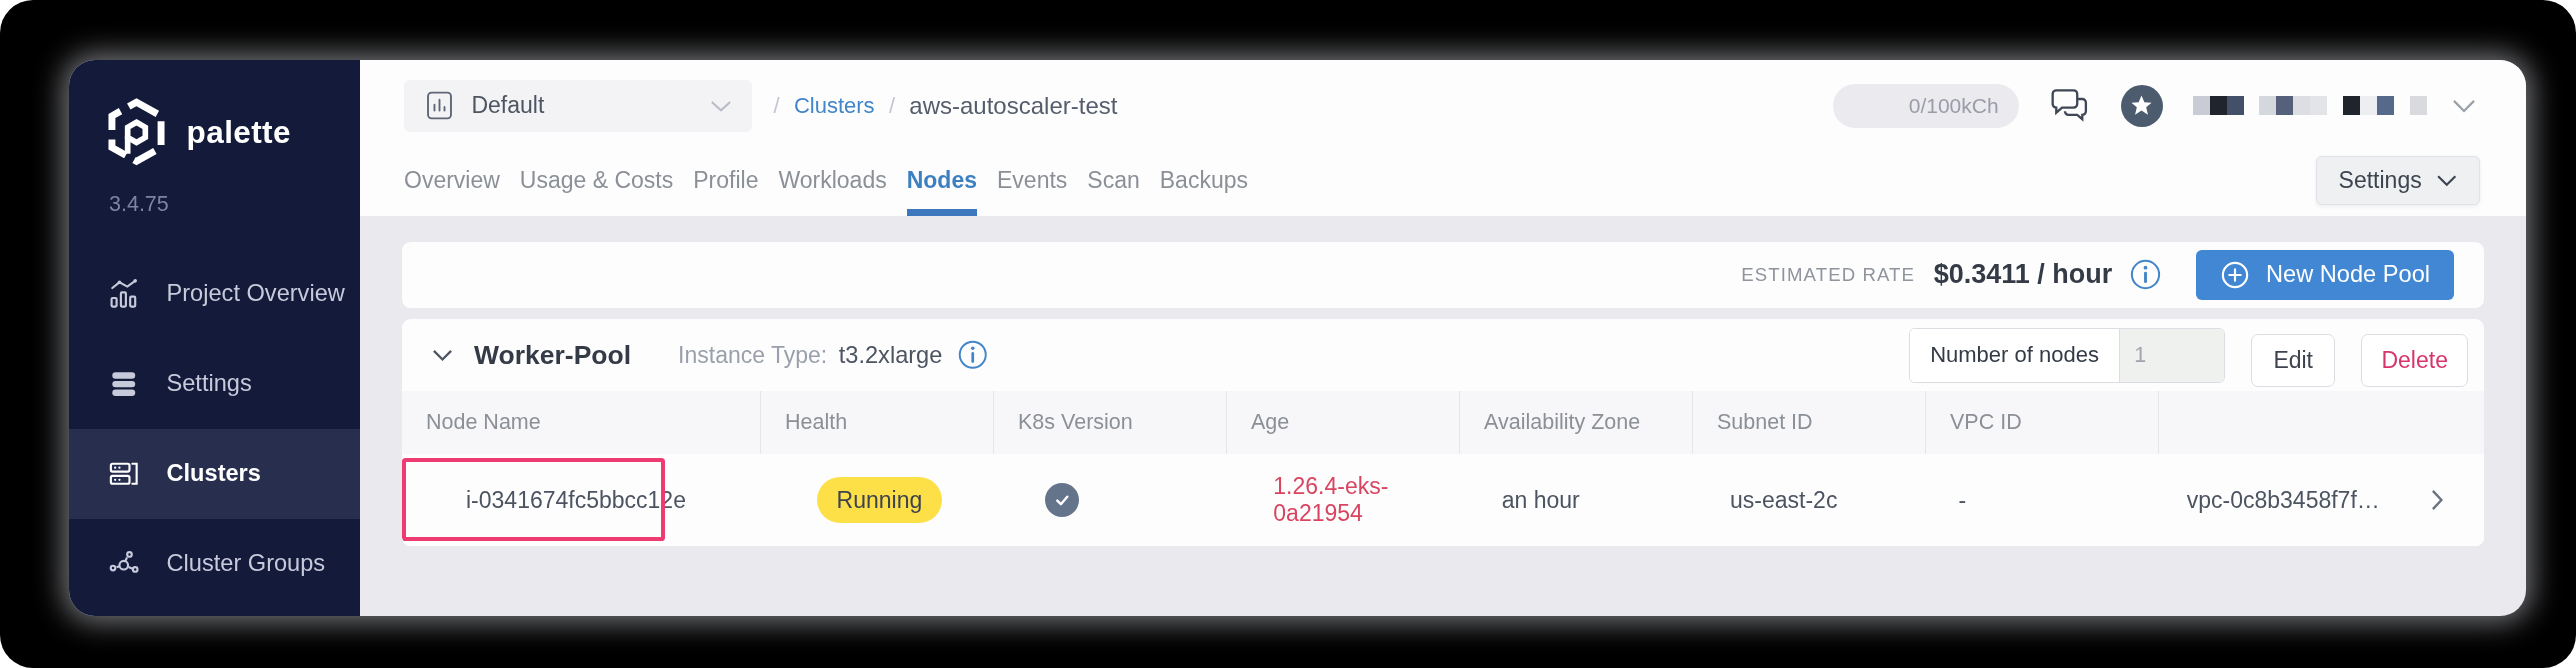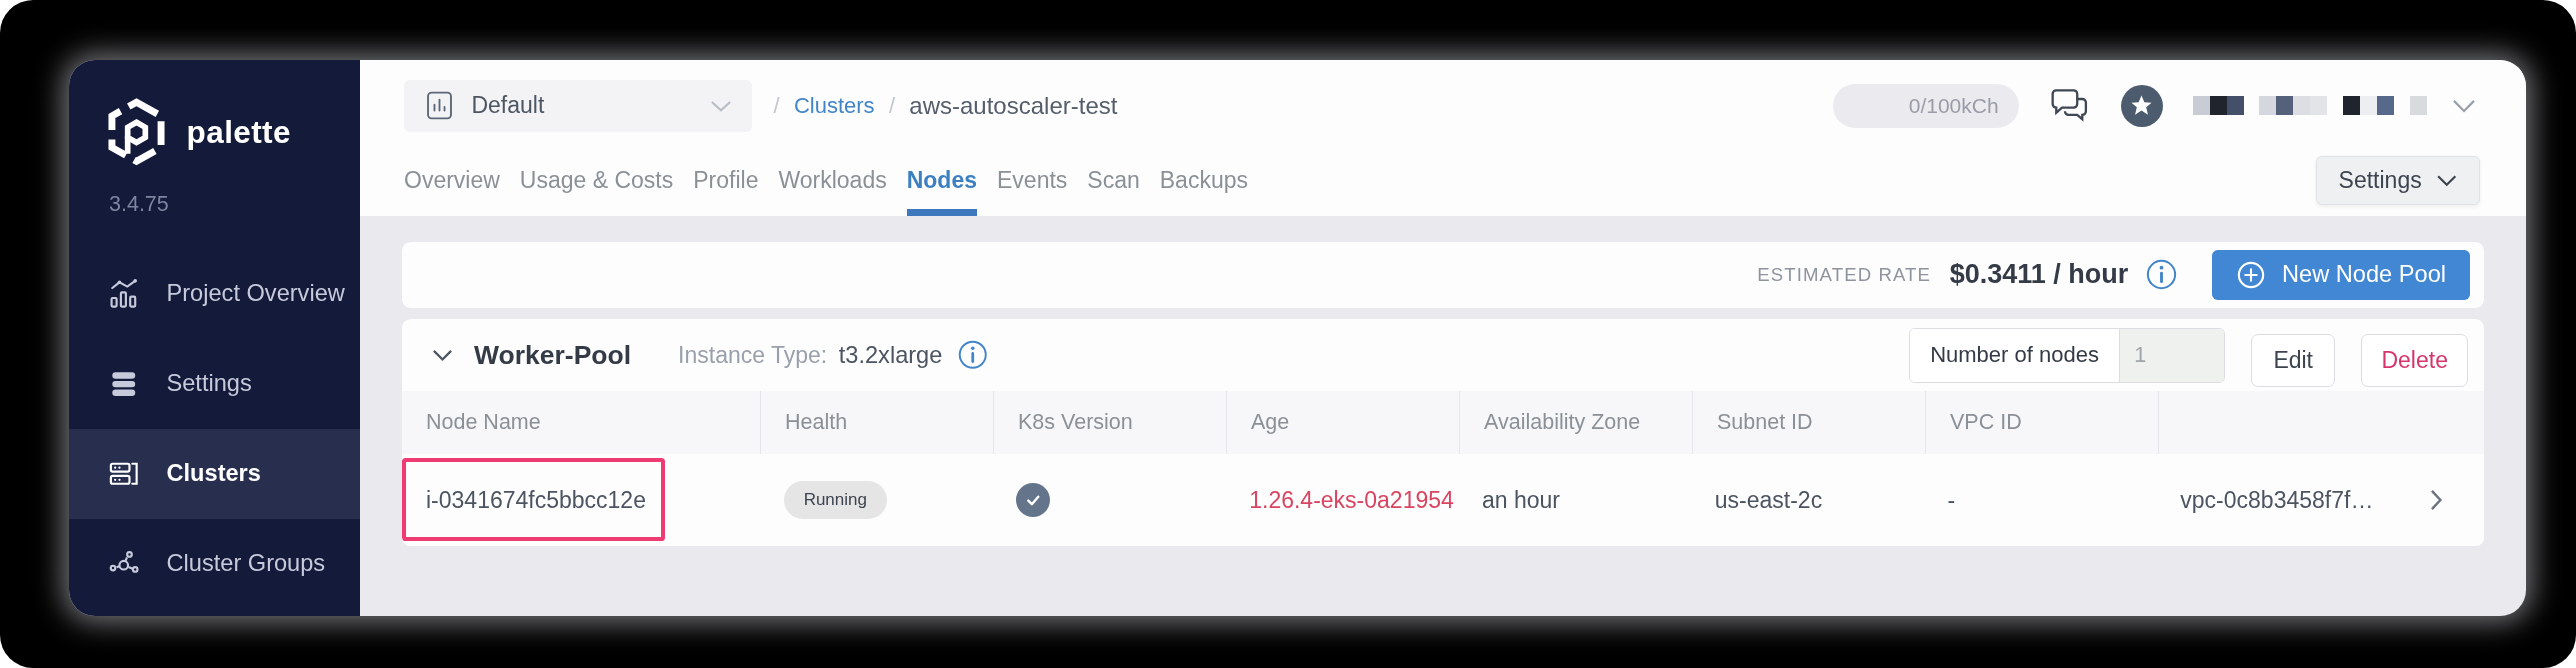--- a/index.html
+++ b/index.html
@@ -45,21 +45,21 @@
   .tabs-row{height:70px;display:flex;align-items:stretch;gap:20px;padding:0 46px 0 44px;}
   .tab{display:flex;align-items:center;font-size:23px;color:#8b9097;font-weight:500;
     border-bottom:7.2px solid transparent;padding-top:7.2px;box-sizing:border-box;cursor:pointer;}
   .tab.active{color:#3d80c2;font-weight:700;border-bottom-color:#3d78be;}
   .settings-btn{margin-left:auto;align-self:center;height:47px;background:#eef0f2;
     border:0.7px solid #e0e2e7;border-radius:5.7px;display:flex;align-items:center;gap:14.3px;
     padding:0 21.5px;font-size:23px;color:#3d444f;cursor:pointer;box-shadow:0 1.4px 4.3px rgba(0,0,0,.06);justify-content:flex-end;}
   
   .content{flex:1;padding:26px 42px 0 42px;box-sizing:border-box;}
   .rate-panel{background:#fdfdfe;border-radius:8.6px;height:66px;display:flex;align-items:center;
-    justify-content:flex-end;padding-right:14px;box-sizing:border-box;}
+    justify-content:flex-end;padding-right:30px;box-sizing:border-box;}
   .rate-label{font-size:18.6px;color:#8e939c;letter-spacing:1.1px;}
   .rate-value{font-size:27px;color:#343b46;font-weight:600;margin-left:18.6px;}
   .info-ic{width:33px;height:33px;margin-left:17px;flex:none;}
   .nnp-btn{margin-left:34px;height:50px;background:#4187d3;border:none;border-radius:5.7px;
     display:flex;align-items:center;gap:15.8px;padding:0 24px;color:#fff;font-size:23.6px;cursor:pointer;}
   .pool-panel{margin-top:11.5px;background:#fdfdfe;border-radius:8.6px;overflow:hidden;}
   .pool-head{height:72px;display:flex;align-items:center;padding:0 15.8px 0 29px;}
   .pool-name{font-size:26.5px;font-weight:600;color:#343b46;margin-left:20px;}
   .itype-label{font-size:23px;color:#9aa0ab;margin-left:47px;}
   .itype-val{font-size:23.6px;color:#4c5461;margin-left:11.5px;}
@@ -67,30 +67,30 @@
     height:53px;overflow:hidden;}
   .nodes-label{display:flex;align-items:center;padding:0 20px;font-size:22px;color:#343b46;background:#fff;}
   .nodes-input{width:90px;display:flex;align-items:center;padding-left:14.3px;font-size:21.5px;
     color:#a0a4ab;background:#eff1ef;border-left:1.4px solid #dcdce2;cursor:text;}
   .btn{border:1.4px solid #dcdce2;border-radius:7px;background:#fff;height:53px;
     display:flex;align-items:center;justify-content:center;font-size:23px;cursor:pointer;margin-top:11px;}
   .edit-btn{width:84px;color:#3d444f;margin-left:26px;}
   .del-btn{width:107px;color:#d6356b;margin-left:26px;}
   
   .thead{height:63px;background:#f7f7fa;display:flex;align-items:center;}
-  .trow{height:92px;background:#fdfdfe;display:flex;align-items:center;position:relative;}
+  .trow{height:92px;background:#fdfdfe;display:flex;align-items:center;position:relative;padding-left:40px;}
   .cell{display:flex;align-items:center;padding-left:24px;box-sizing:border-box;height:100%;}
   .thead .cell{font-size:21.5px;color:#8b9097;}
   .thead .cell + .cell{border-left:1.4px solid #e5e5eb;}
   .trow .cell{font-size:23px;color:#4c5461;}
   .c0{width:358px;}.c1{width:233px;}.c2{width:233px;}.c3{width:233px;}.c4{width:233px;}
   .c5{width:233px;}.c6{width:233px;}.c7{width:233px;}.c8{width:95px;justify-content:center;padding-left:0;}
   .hl-box{position:absolute;left:0;top:3.6px;bottom:5px;width:263px;border:4.3px solid #ee3c72;
     border-radius:3.6px;box-sizing:border-box;pointer-events:none;}
-  .status-pill{background:#e5e5e5;border-radius:715px;padding:9.3px 20px;font-size:17px;color:#3d444f;}
+  .status-pill{background:#fde047;border-radius:715px;padding:9.3px 20px;font-size:23px;color:#3d444f;}
   .health-dot{width:34px;height:34px;border-radius:50%;background:#64748b;display:flex;
     align-items:center;justify-content:center;}
   .k8s{color:#d94560 !important;}
   .vpc{white-space:nowrap;overflow:hidden;text-overflow:ellipsis;max-width:222px;display:block;line-height:92px;}
   svg{display:block;}
 </style>
 </head>
 <body>
 
 <div class="screen"></div>

